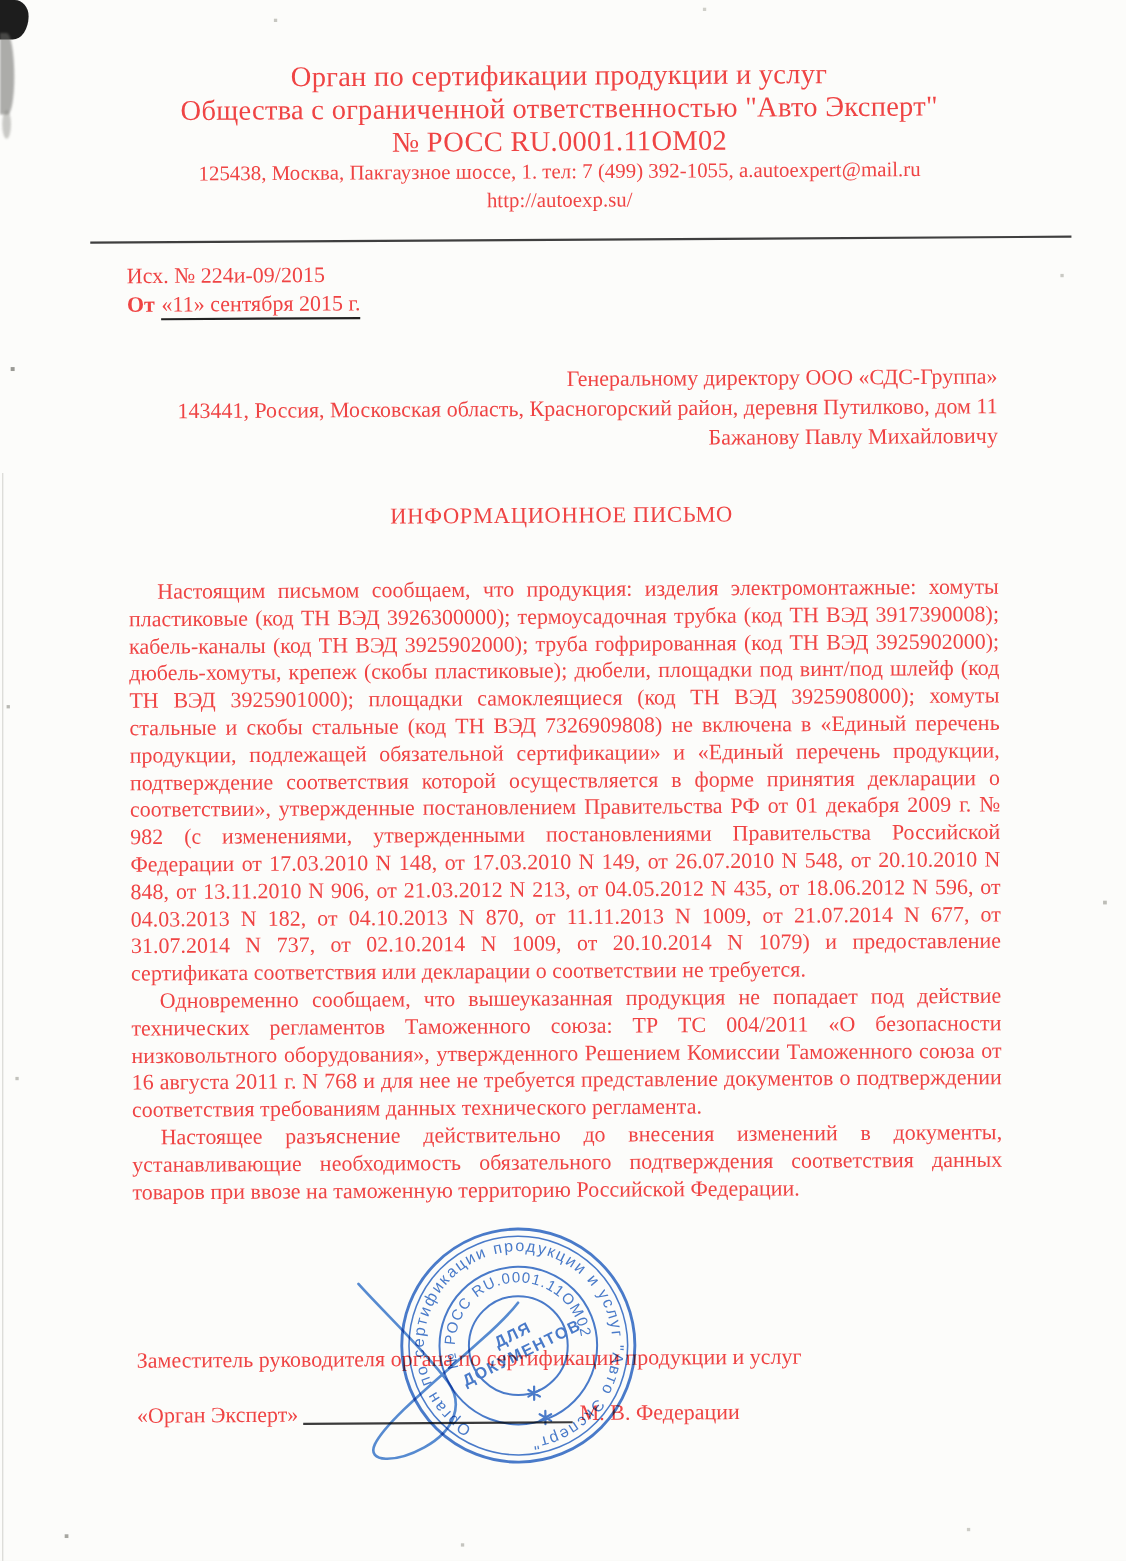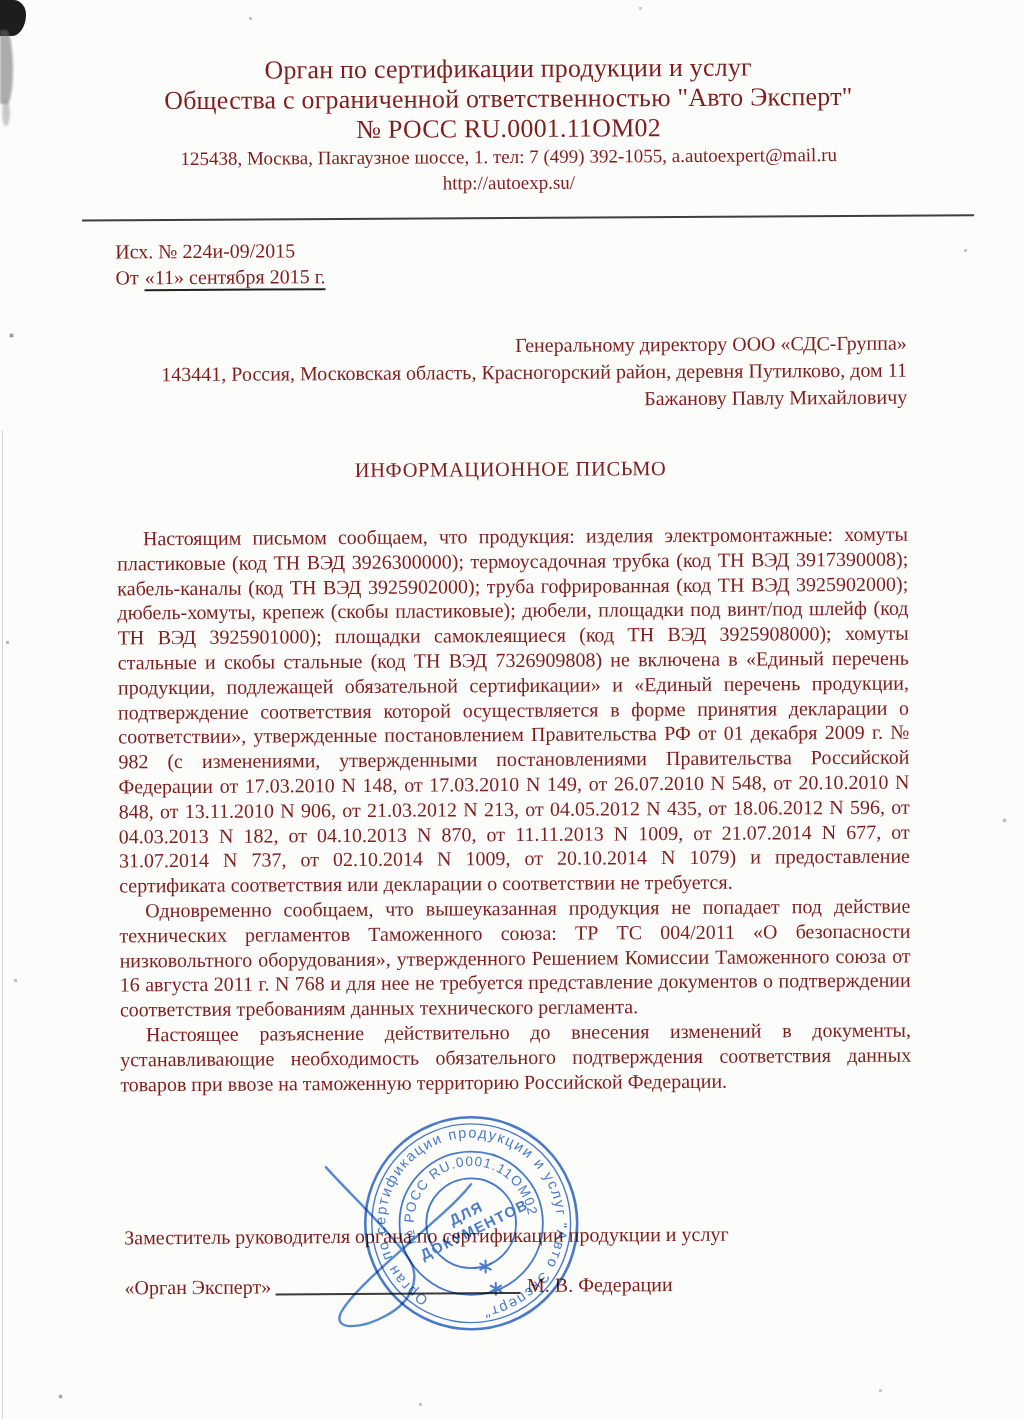--- a/index.html
+++ b/index.html
@@ -3,36 +3,36 @@
 <meta charset="utf-8">
 <style>
   html,body{margin:0;padding:0;background:#e8e8e6;}
   .page{
     position:relative;
     width:1024px;height:1419px;
     margin:0 auto;
     background:#fcfcfa;
     overflow:hidden;
     font-family:"Liberation Serif","DejaVu Serif",serif;
-    color:#7f1d1d;
+    color:#ef4444;
   }
   .scan{
     position:absolute;inset:0;
     transform:rotate(-0.35deg);
     transform-origin:512px 700px;
   }
   
   .letterhead{position:absolute;top:54px;left:0;width:100%;text-align:center;}
   .lh-big{font-size:26px;line-height:30px;letter-spacing:.2px;}
   .lh-small{font-size:19px;line-height:26px;}
   .divider{position:absolute;top:217px;left:85px;width:892px;height:2px;background:#3f3f3f;}
   
   .ref{position:absolute;top:236px;left:118px;font-size:20px;line-height:26px;}
   .ref .u{border-bottom:2px solid #222;padding-bottom:1px;}
-  .ref .pfx{margin-right:6px;}
+  .ref .pfx{margin-right:6px;font-weight:bold;}
   
   .addr{position:absolute;top:332px;left:118px;width:791px;text-align:right;
         font-size:20px;line-height:27px;}
   
   .doc-title{position:absolute;top:458px;left:0;width:100%;text-align:center;
         font-size:20.5px;letter-spacing:.6px;}
   
   .body-text{position:absolute;top:524px;left:118px;width:791px;
         font-size:20px;line-height:24.8px;text-align:justify;}
   .body-text p{margin:0;text-indent:26px;}

